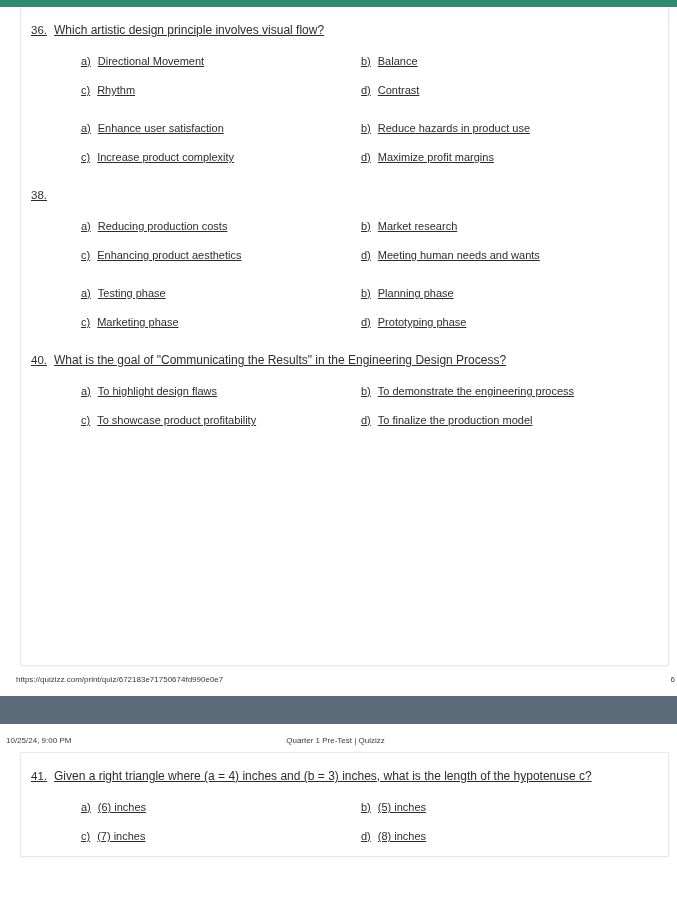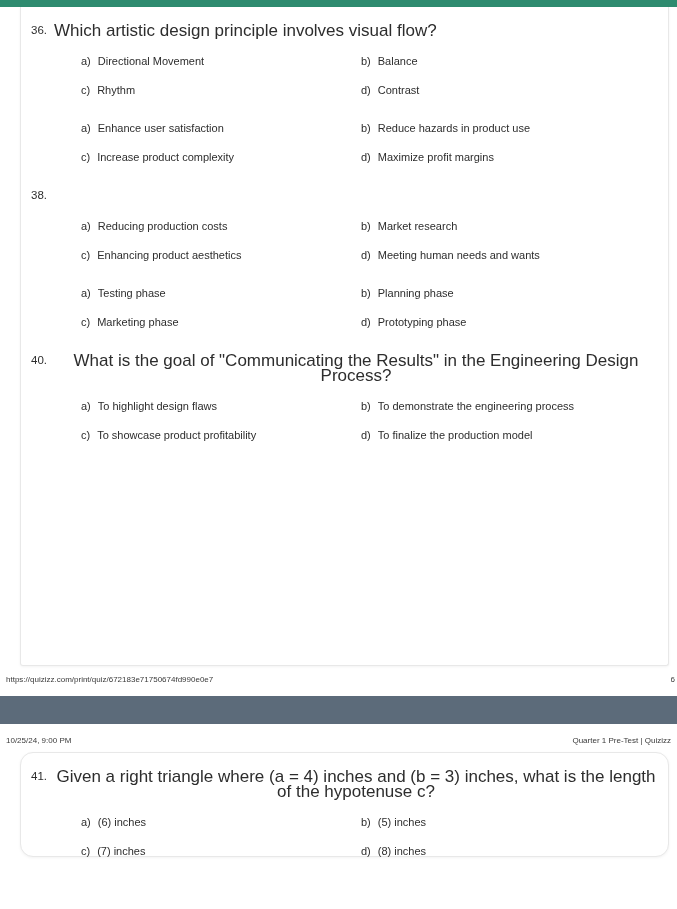--- a/index.html
+++ b/index.html
@@ -34,27 +34,28 @@
   .page-one {
     margin: 0 8px 0 20px;
     height: 659px;
     border-radius: 0 0 3px 3px;
     box-shadow: 0 1px 3px rgba(0,0,0,0.05);
   }
   .page-two {
     margin: 0 8px 0 20px;
     height: 105px;
     border-top: 1px solid #e8e8e8;
-    border-radius: 13px;
+    border-radius: 1px;
     box-shadow: 0 1px 3px rgba(0,0,0,0.05);
   }
 
   
   .questions {
     padding: 16px 0 0 0;
+    text-decoration: underline;
   }
   .question {
     display: block;
     padding: 0 10px 0 0;
     margin-bottom: 23px;
   }
   .q-head {
     display: flex;
     align-items: flex-start;
     margin-bottom: 16px;
@@ -63,24 +64,23 @@
     width: 33px;
     flex: 0 0 33px;
     text-align: right;
     font-size: 11.5px;
     line-height: 15px;
     color: #2d2d2d;
     padding-right: 7px;
     box-sizing: border-box;
   }
   .q-text {
-    font-size: 17px;
+    font-size: 12px;
     line-height: 15px;
     color: #2d2d2d;
-    text-align: center;
   }
   .options {
     display: grid;
     grid-template-columns: 280px 1fr;
     row-gap: 14px;
     padding-left: 60px;
   }
   .option {
     display: flex;
     align-items: flex-start;
@@ -96,21 +96,21 @@
     flex: 1 1 auto;
   }
 
   
   .print-footer {
     display: flex;
     justify-content: space-between;
     align-items: center;
     font-size: 8px;
     color: #3a3a3a;
-    padding: 9px 2px 8px 6px;
+    padding: 9px 2px 8px 16px;
     box-sizing: border-box;
     width: 100%;
   }
   .footer-url { white-space: nowrap; }
   .footer-page {
     white-space: nowrap;
     overflow: hidden;
     max-width: 10px;
     direction: ltr;
   }
@@ -132,21 +132,21 @@
     color: #3a3a3a;
     padding: 6px 2px 7px 6px;
     box-sizing: border-box;
     width: 100%;
     position: relative;
   }
   .header-date { white-space: nowrap; }
   .header-title {
     position: absolute;
     left: 0; right: 6px;
-    text-align: right;
+    text-align: center;
     white-space: nowrap;
   }
 
   .tail-space { height: 47px; background: #ffffff; }
 </style>
 </head>
 <body>
 
 <div class="top-accent"></div>
 

